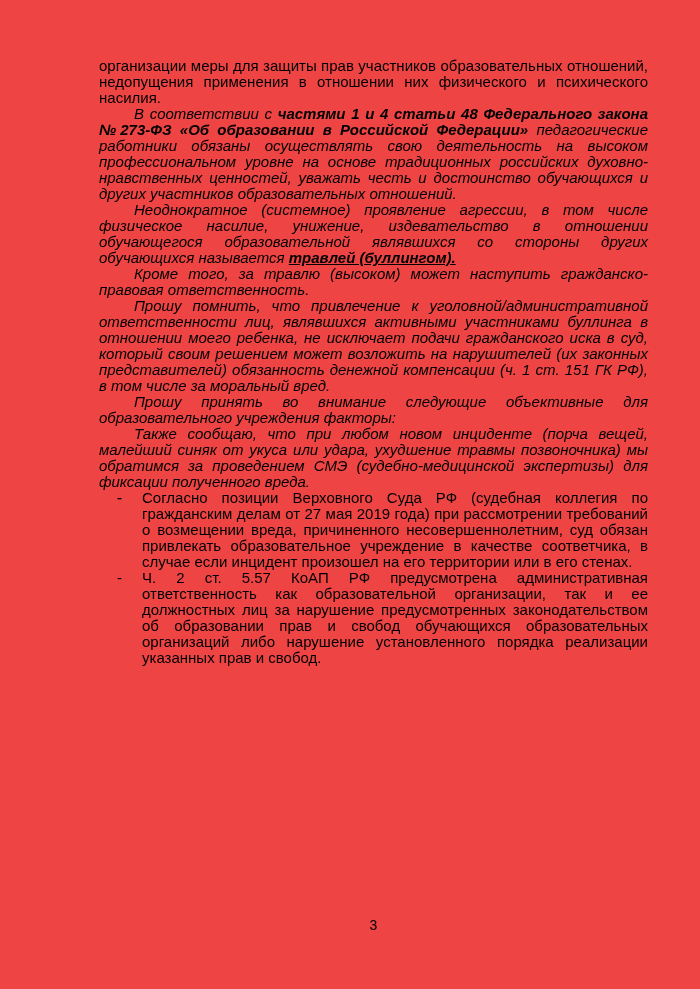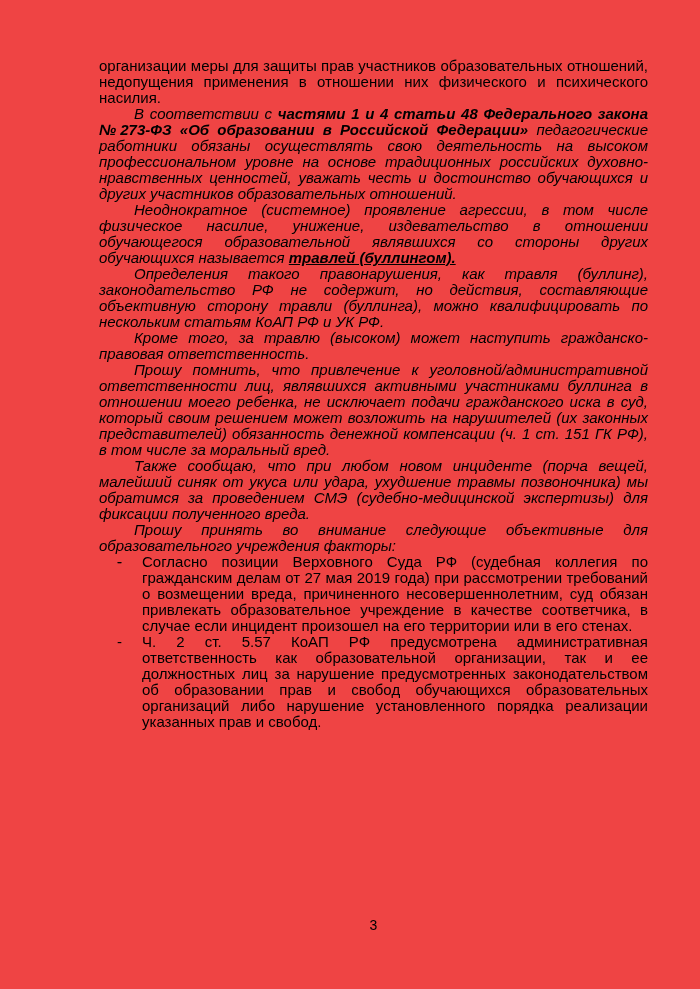--- a/index.html
+++ b/index.html
@@ -56,23 +56,22 @@
   }
 </style>
 </head>
 <body>
 
 <div class="page">
   <div class="doc">
       <p class="para"><span class="run">организации меры для защиты прав участников образовательных отношений, недопущения применения в отношении них физического и психического насилия.</span></p>
       <p class="para indent"><span class="run">В соответствии с </span><span class="run b">частями 1 и 4 статьи 48 Федерального закона №273-ФЗ «Об образовании в Российской Федерации»</span><span class="run"> педагогические работники обязаны осуществлять свою деятельность на высоком профессиональном уровне на основе традиционных российских духовно-нравственных ценностей, уважать честь и достоинство обучающихся и других участников образовательных отношений.</span></p>
       <p class="para indent gap-before"><span class="run">Неоднократное (системное) проявление агрессии, в том числе физическое насилие, унижение, издевательство в отношении обучающегося образовательной являвшихся со стороны других обучающихся называется </span><span class="run b u">травлей (буллингом).</span></p>
-      <p class="para indent"><span class="run">Определения такого правонарушения, как травля (буллинг), законодательство РФ не содержит, но действия, составляющие объективную сторону травли (буллинга), можно квалифицировать по нескольким статьям КоАП РФ и УК РФ.</span></p>
       <p class="para indent gap-before"><span class="run">Кроме того, за травлю (высоком) может наступить гражданско-правовая ответственность.</span></p>
       <p class="para indent gap-before"><span class="run">Прошу помнить, что привлечение к уголовной/административной ответственности лиц, являвшихся активными участниками буллинга в отношении моего ребенка, не исключает подачи гражданского иска в суд, который своим решением может возложить на нарушителей (их законных представителей) обязанность денежной компенсации (ч. 1 ст. 151 ГК РФ), в том числе за моральный вред.</span></p>
+      <p class="para indent gap-before"><span class="run">Прошу принять во внимание следующие объективные для образовательного учреждения факторы:</span></p>
       <p class="para indent gap-before"><span class="run">Также сообщаю, что при любом новом инциденте (порча вещей, малейший синяк от укуса или удара, ухудшение травмы позвоночника) мы обратимся за проведением СМЭ (судебно-медицинской экспертизы) для фиксации полученного вреда.</span></p>
-      <p class="para indent gap-before"><span class="run">Прошу принять во внимание следующие объективные для образовательного учреждения факторы:</span></p>
       <div class="list-item"><span class="marker">-</span></div>
       <div class="list-item"><span class="marker">-</span><span><span class="run">Согласно позиции Верховного Суда РФ (судебная коллегия по гражданским делам от 27 мая 2019 года) при рассмотрении требований о возмещении вреда, причиненного несовершеннолетним, суд обязан привлекать образовательное учреждение в качестве соответчика, в случае если инцидент произошел на его территории или в его стенах.</span></span></div>
       <div class="list-item"><span class="marker">-</span><span><span class="run">Ч. 2 ст. 5.57 КоАП РФ предусмотрена административная ответственность как образовательной организации, так и ее должностных лиц за нарушение предусмотренных законодательством об образовании прав и свобод обучающихся образовательных организаций либо нарушение установленного порядка реализации указанных прав и свобод.</span></span></div>
     </div>
   <div class="page-number">3</div>
 </div>
 
 </body></html>

